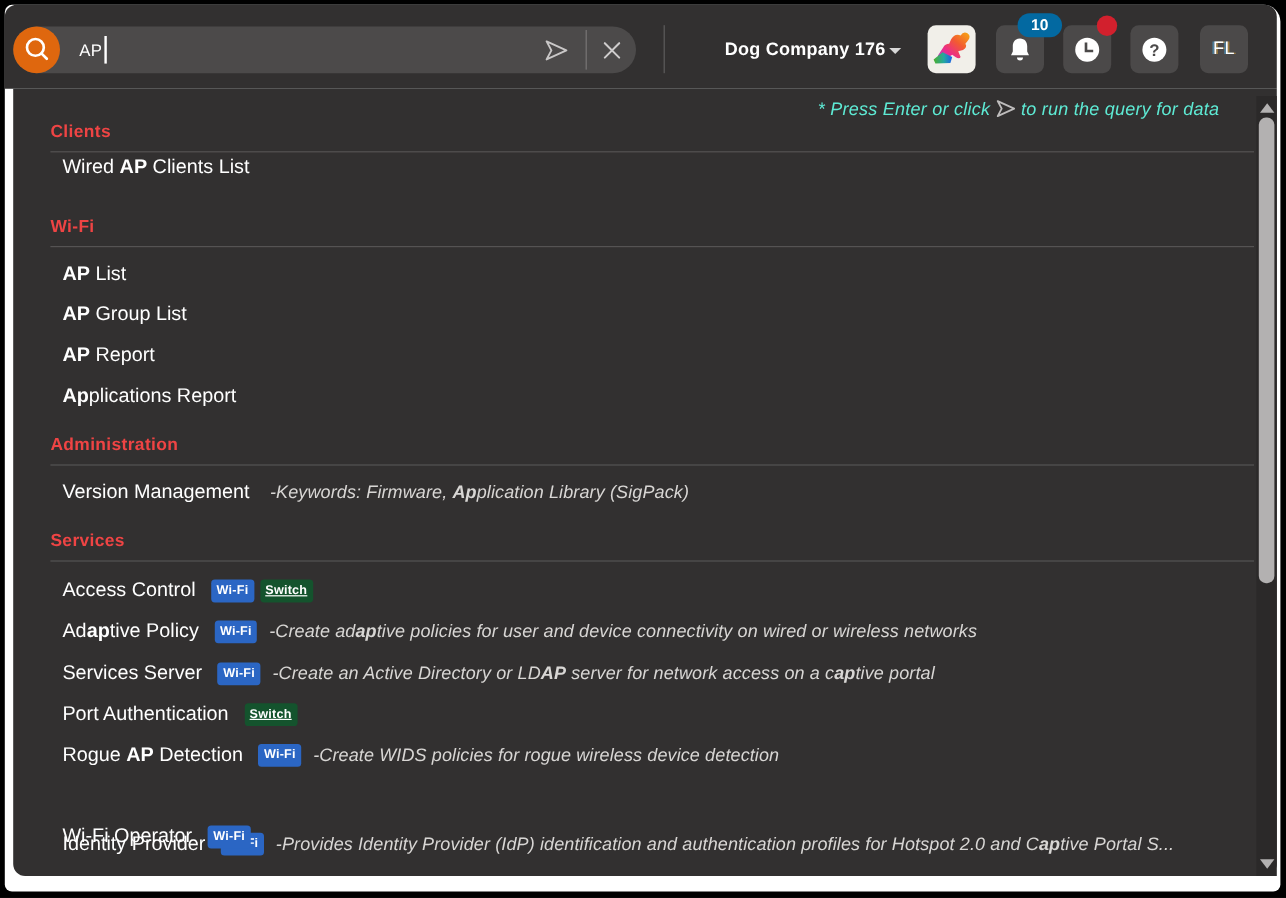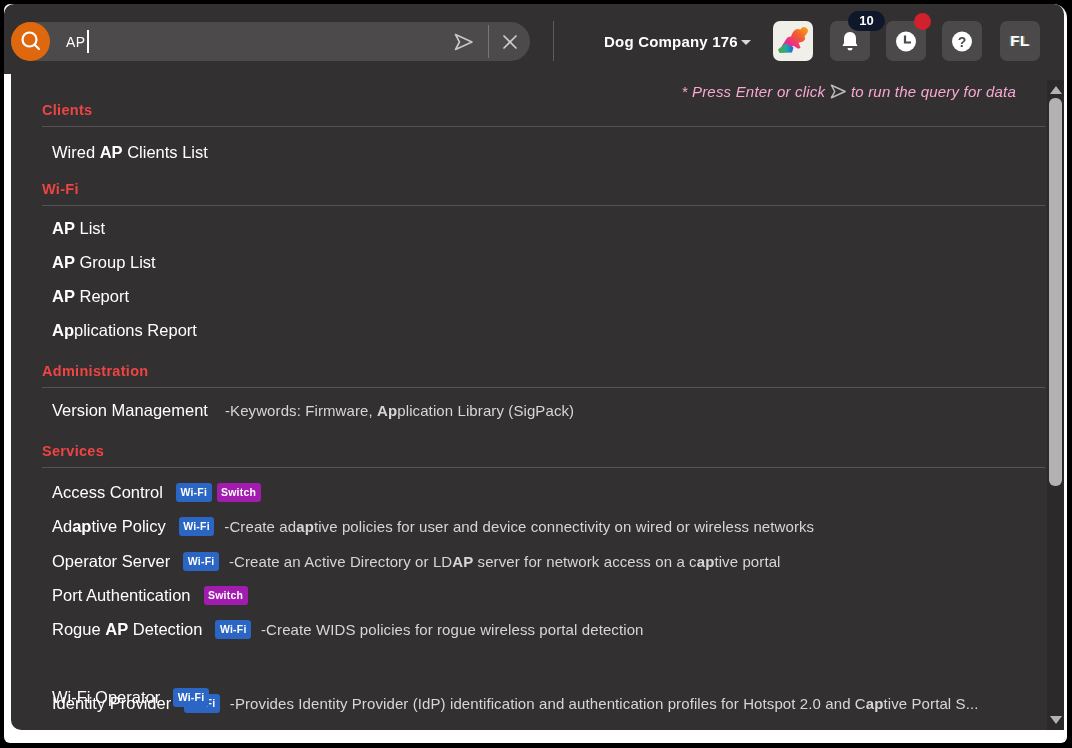--- a/index.html
+++ b/index.html
@@ -31,45 +31,45 @@
   #orgcaret { position:absolute; left:737px; top:36px; width:0; height:0;
     border-left:5px solid transparent; border-right:5px solid transparent;
     border-top:5px solid #d8d8d8; }
 
   .tbtn { position:absolute; top:17px; width:40px; height:40px; border-radius:7px;
     background:#4b4949; }
   #logobtn { left:769px; background:#f1efe9; }
   #bellbtn { left:826px; }
   #clockbtn { left:882px; }
   #helpbtn  { left:938px; }
-  #flbtn    { left:996px; color:#fff; font-weight:bold; font-size:15px;
+  #flbtn    { left:996px; color:#fff; font-weight:normal; font-size:15px;
     letter-spacing:.5px; text-align:center; line-height:40px;
     text-shadow:-1.5px 0 rgba(80,190,255,.45), 1.5px 0 rgba(255,185,50,.45); }
   #badge10 { position:absolute; left:844px; top:7px; width:37px; height:20px;
-    border-radius:10px; background:#0f172a; color:#fff; font-size:13px; font-weight:bold;
+    border-radius:10px; background:#0369a1; color:#fff; font-size:13px; font-weight:bold;
     text-align:center; line-height:20px; }
   #reddot { position:absolute; left:910px; top:9px; width:17px; height:17px;
     border-radius:50%; background:#d2202d; }
 
   
   #hint { position:absolute; right:56px; top:83px; font-size:15px; font-style:italic;
-    color:#f9a8d4; letter-spacing:.2px; white-space:nowrap; }
+    color:#5eead4; letter-spacing:.2px; white-space:nowrap; }
   .hdr { position:absolute; left:42px; font-size:14.5px; font-weight:bold;
     color:#ef4444; letter-spacing:.3px; }
   .rule { position:absolute; left:42px; width:1003px; height:1px; background:#555353; }
   .item { position:absolute; left:52px; font-size:16.5px; color:#fff;
     letter-spacing:0; white-space:nowrap; display:flex; align-items:center; }
   .item .nm { }
   .badge { display:inline-block; height:19px; line-height:19px; border-radius:3px;
     font-size:10.5px; font-weight:bold; font-style:normal; letter-spacing:.2px;
     padding:0 4.5px; margin-left:13px; color:#fff; position:relative; top:0px; }
   .badge + .badge { margin-left:5px; }
   .bblue { background:#2b66c4; }
-  .bgreen { background:#a21caf; }
-  .desc { font-size:15px; color:#d8d6d4; letter-spacing:.1px;
+  .bgreen { background:#14532d;text-decoration:underline; }
+  .desc { font-size:15px; font-style:italic; color:#d8d6d4; letter-spacing:.1px;
     margin-left:10px; }
 
   
   #sbtrack { position:absolute; left:1047px; top:80px; width:17px; height:650px;
     background:#2b2929; }
   #sbthumb { position:absolute; left:1049px; top:98px; width:13px; height:388px;
     background:#b3b1b1; border-radius:6px; }
   .sbarrow { position:absolute; left:1050px; width:0; height:0;
     border-left:6px solid transparent; border-right:6px solid transparent; }
   #sbup { top:86px; border-bottom:8px solid #b3b1b1; }
@@ -146,21 +146,21 @@
   <div id="overlay"></div>
 
   <div id="hint">* Press Enter or click
     <svg width="17" height="15" viewBox="0 0 20 18" style="vertical-align:-2px">
       <path d="M1.5 1.5 L18 9 L1.5 16.5 L5.5 9 Z" fill="none" stroke="#bdbbbb" stroke-width="1.8" stroke-linejoin="round"></path>
     </svg>
     to run the query for data</div>
 
   <div class="hdr" style="top:102px">Clients</div>
   <div class="rule" style="top:126px"></div>
-  <div class="item" style="top:143px">
+  <div class="item" style="top:130px">
       <span class="nm">Wired&nbsp;<b>AP</b>&nbsp;Clients List</span>
     </div>
 
   <div class="hdr" style="top:181px">Wi-Fi</div>
   <div class="rule" style="top:205px"></div>
   <div class="item" style="top:219px">
       <span class="nm"><b>AP</b>&nbsp;List</span>
     </div>
   <div class="item" style="top:253px">
       <span class="nm"><b>AP</b>&nbsp;Group List</span>
@@ -185,32 +185,32 @@
       <span class="nm">Access Control</span>
     <span class="badge bblue">Wi-Fi</span>
       <span class="badge bgreen">Switch</span>
     </div>
   <div class="item" style="top:517px">
       <span class="nm">Ad<b>ap</b>tive Policy</span>
     <span class="badge bblue">Wi-Fi</span>
     <span class="desc">-Create ad<b>ap</b>tive policies for user and device connectivity on wired or wireless networks</span>
     </div>
   <div class="item" style="top:552px">
-      <span class="nm">Operator Server</span>
+      <span class="nm">Services Server</span>
     <span class="badge bblue">Wi-Fi</span>
     <span class="desc">-Create an Active Directory or LD<b>AP</b> server for network access on a c<b>ap</b>tive portal</span>
     </div>
   <div class="item" style="top:586px">
       <span class="nm">Port Authentication</span>
     <span class="badge bgreen">Switch</span>
     </div>
   <div class="item" style="top:620px">
       <span class="nm">Rogue <b>AP</b> Detection</span>
     <span class="badge bblue">Wi-Fi</span>
-    <span class="desc">-Create WIDS policies for rogue wireless portal detection</span>
+    <span class="desc">-Create WIDS policies for rogue wireless device detection</span>
     </div>
   <div class="item" style="top:694px">
       <span class="nm">Identity Provider</span>
     <span class="badge bblue">Wi-Fi</span>
     <span class="desc">-Provides Identity Provider (IdP) identification and authentication profiles for Hotspot 2.0 and C<b>ap</b>tive Portal S...</span>
     </div>
   <div class="item" style="top:688px">
       <span class="nm">Wi-Fi Operator</span>
     <span class="badge bblue">Wi-Fi</span>
     </div>

